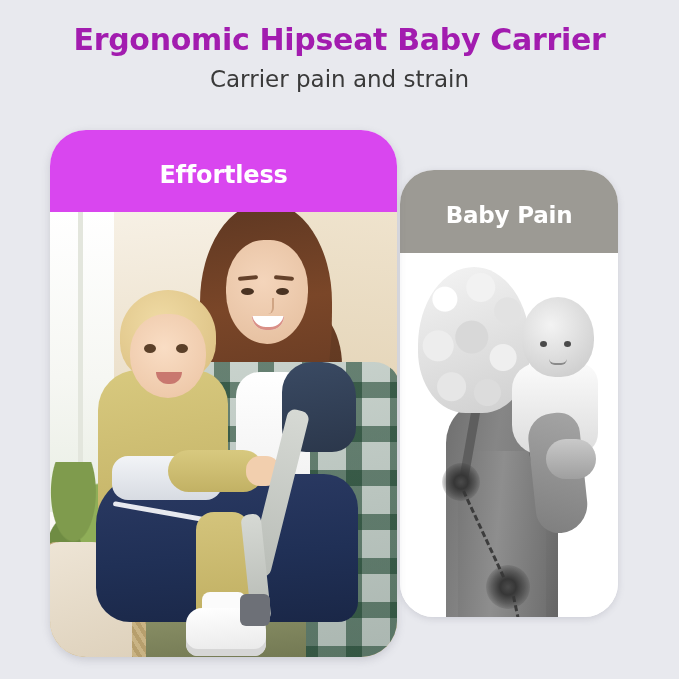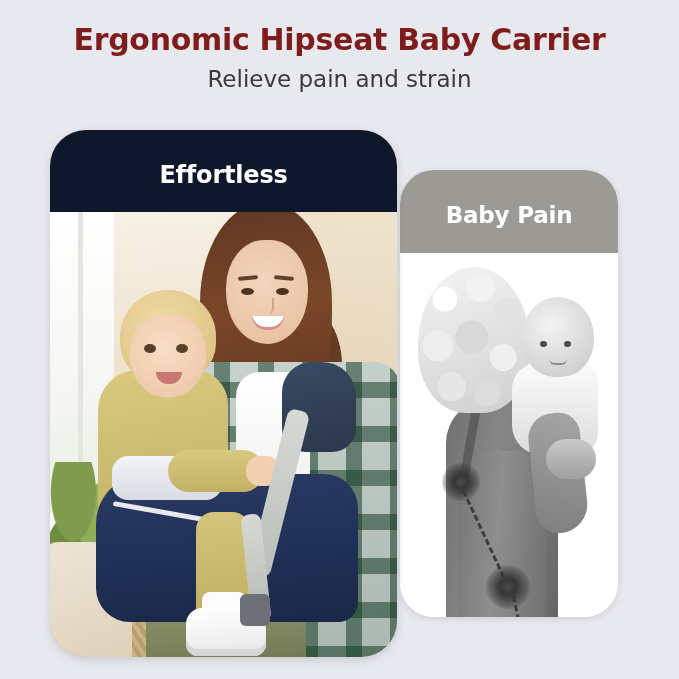--- a/index.html
+++ b/index.html
@@ -22,21 +22,21 @@
 
   
   .title {
     position: absolute;
     left: 0; top: 22px;
     width: 679px;
     text-align: center;
     font-size: 30px;
     font-weight: bold;
     letter-spacing: -0.3px;
-    color: #7f1d1d;
+    color: #a21caf;
     font-family: "DejaVu Sans", sans-serif;
   }
   .subtitle {
     position: absolute;
     left: 0; top: 66px;
     width: 679px;
     text-align: center;
     font-size: 23px;
     font-weight: normal;
     color: #3a3a3a;
@@ -205,21 +205,21 @@
     border-radius: 36px;
     overflow: hidden;
     background: #ffffff;
     box-shadow: 0 3px 9px rgba(90,90,110,0.22);
     z-index: 5;
   }
   .card-left .band {
     position: absolute;
     left: 0; top: 0;
     width: 100%; height: 82px;
-    background: #0f172a;
+    background: #d946ef;
     display: flex;
     align-items: center;
     justify-content: center;
   }
   .card-left .band-label {
     color: #ffffff;
     font-size: 24px;
     font-weight: bold;
     font-family: "DejaVu Sans", sans-serif;
     letter-spacing: -0.2px;
@@ -491,21 +491,21 @@
     z-index: 7;
   }
 </style>
 </head>
 <body>
 
 <div class="page">
 
   <div class="title">Ergonomic Hipseat Baby Carrier</div>
 
-  <div class="subtitle">Relieve pain and strain</div>
+  <div class="subtitle">Carrier pain and strain</div>
 
   <div class="card-right">
     <div class="band">
       <span class="band-label">Baby Pain</span>
     </div>
     <div class="photo">
       <div class="bw">
         <div class="hair"></div>
         <div class="neck"></div>
         <div class="torso"></div>

